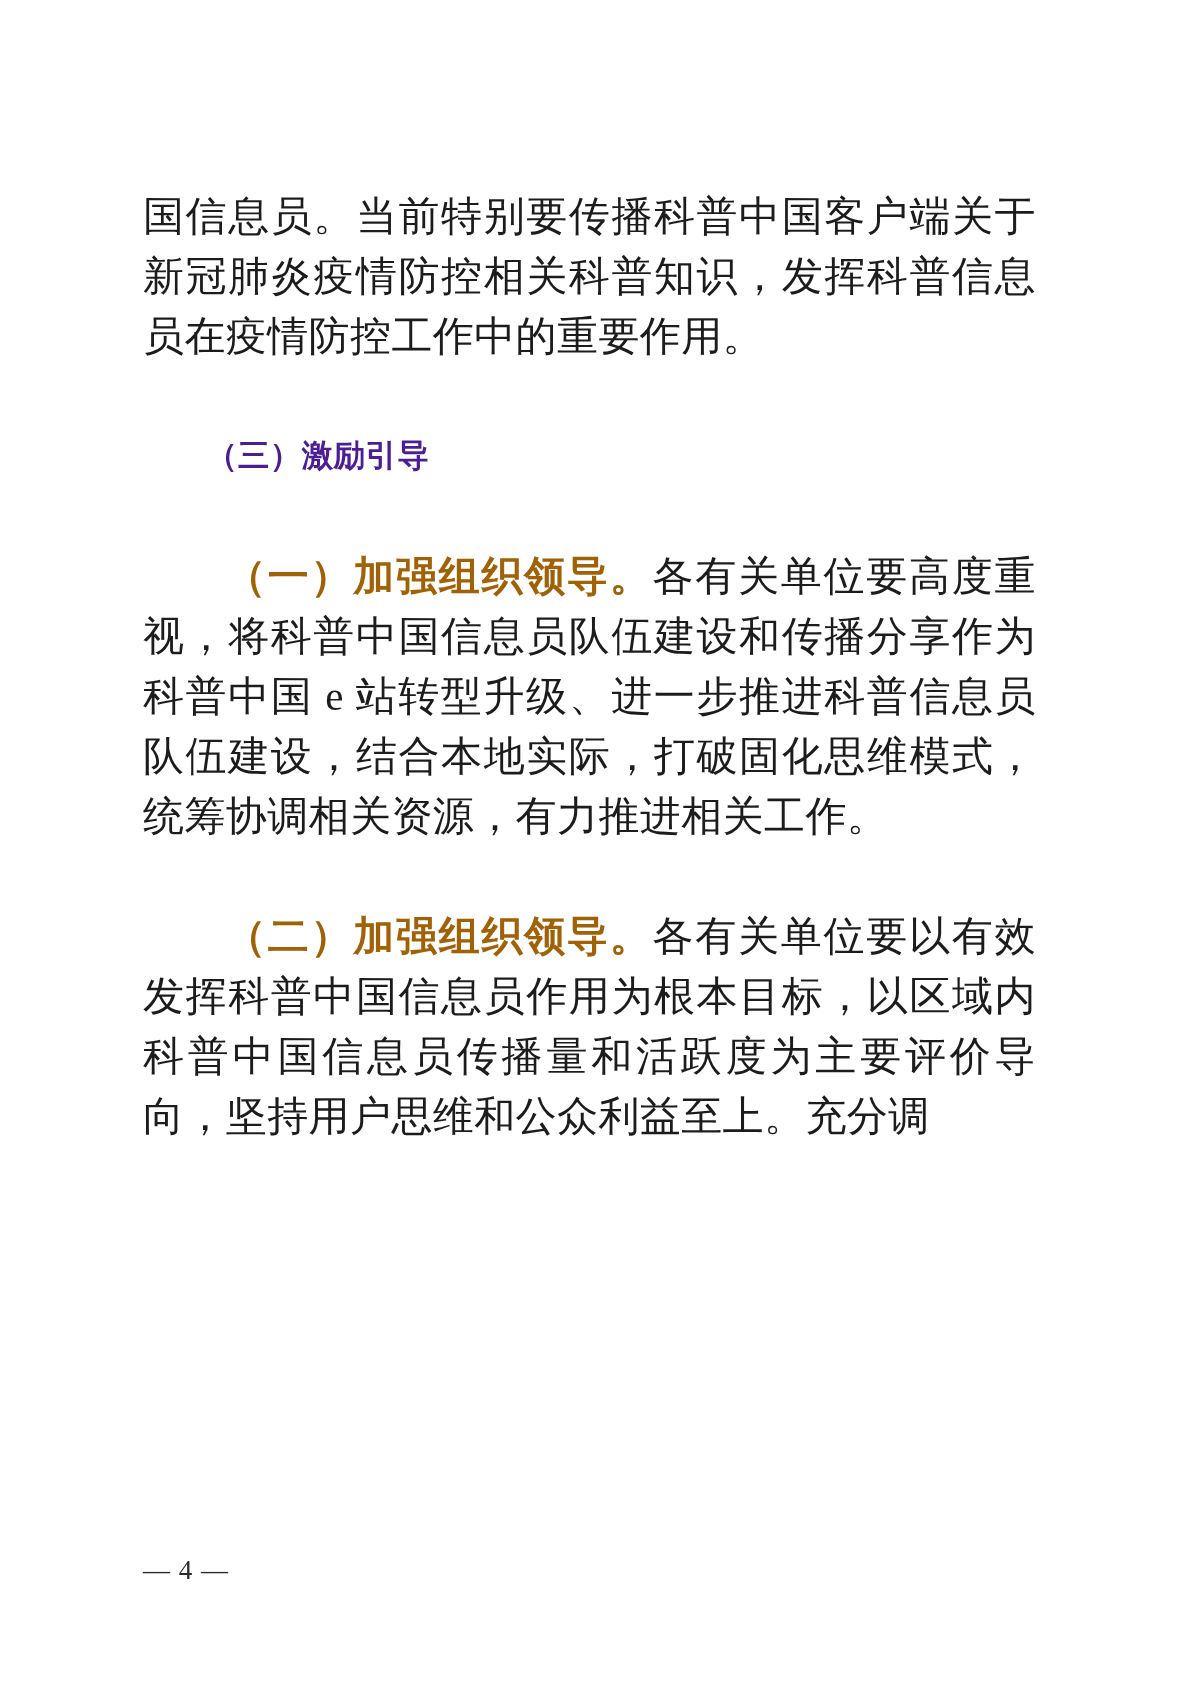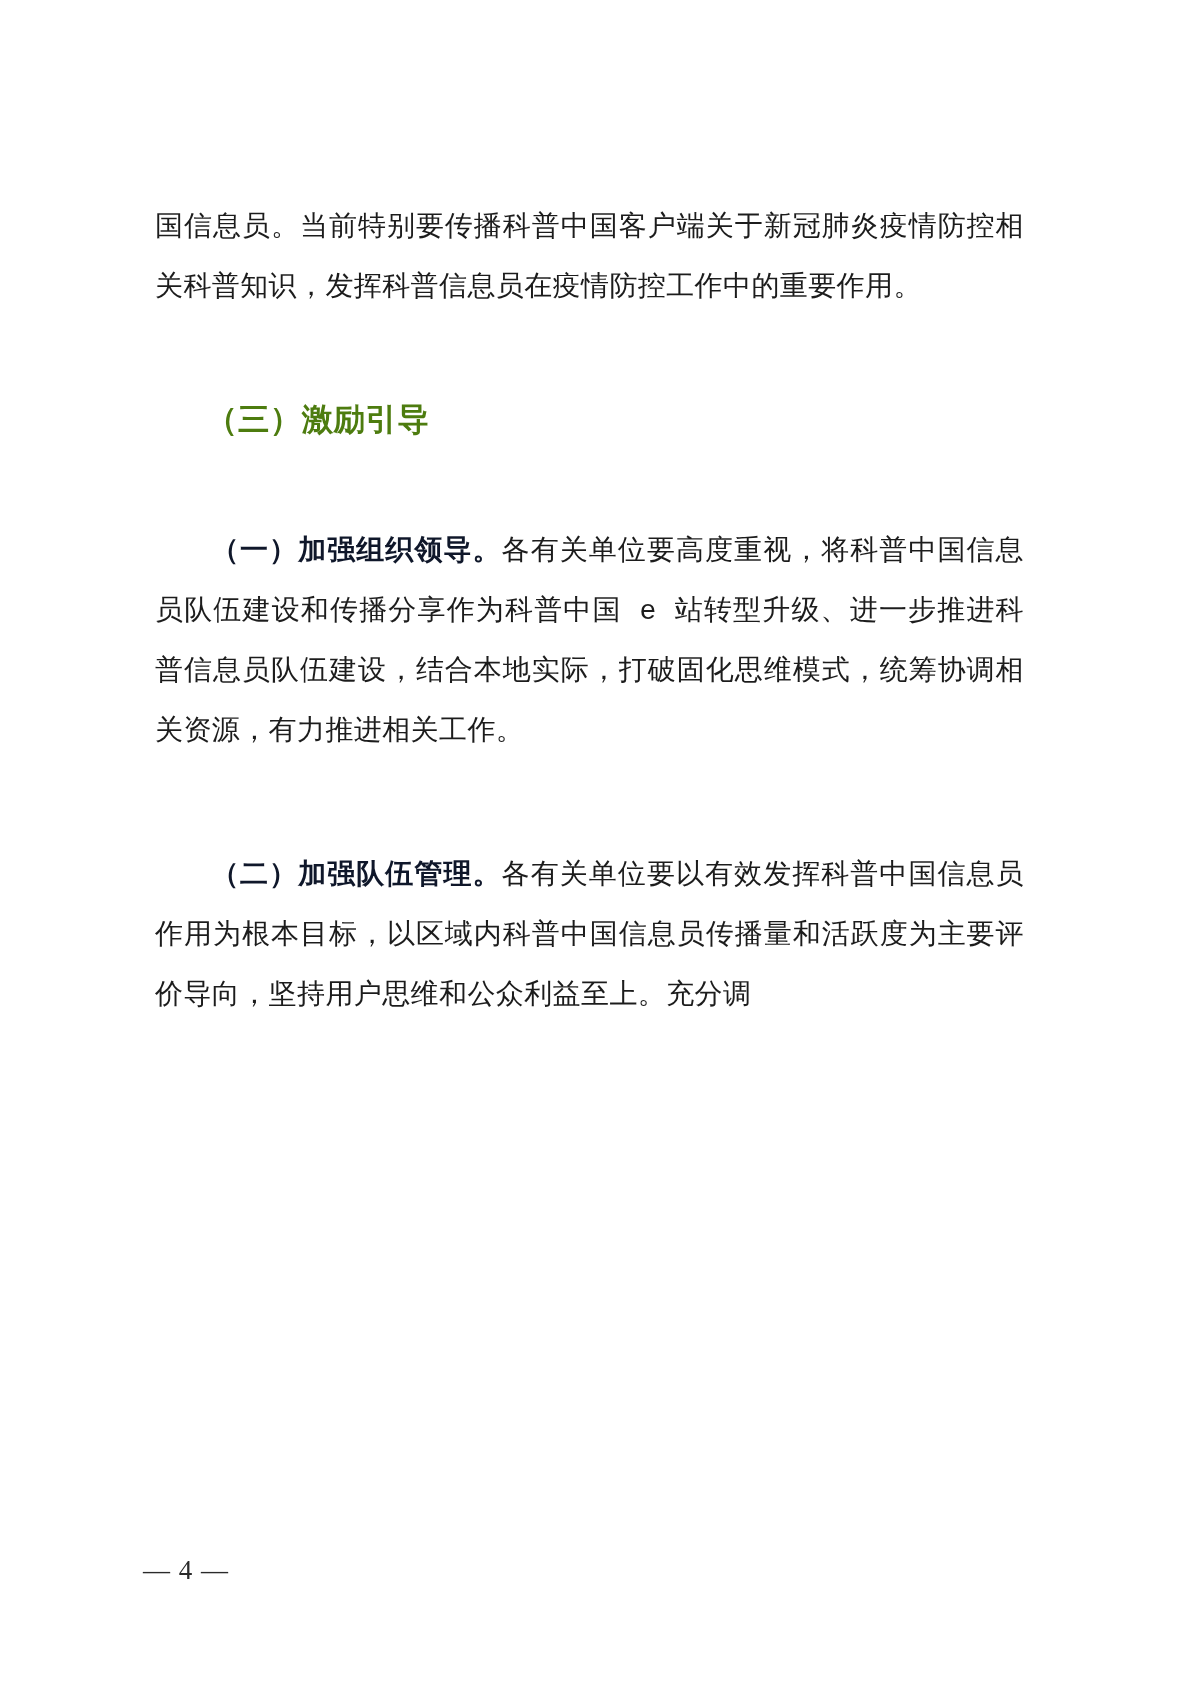--- a/index.html
+++ b/index.html
@@ -27,51 +27,50 @@
 
   .content {
     position: absolute;
     left: 143px;
     top: 186px;
     width: 893px;
   }
 
   
   .para {
-    font-size: 28px;
+    font-size: 41px;
     line-height: 60px;
     text-align: justify;
     text-justify: inter-character;
     text-indent: 2em;
-    margin: 12px;
+    margin: 0;
     letter-spacing: 0.4px;
     word-break: break-all;
     color: #1c1c1c;
-    font-family: Liberation Mono, monospace;
   }
   .para.no-indent {
     text-indent: 0;
   }
 
   
   .heading {
     font-size: 31.5px;
     line-height: 60px;
     font-weight: bold;
     text-indent: 2em;
     margin: 0;
     letter-spacing: 0.4px;
-    color: #4d7c0f;
+    color: #4c1d95;
     font-family: Liberation Serif, serif;
   }
 
   
   .runin {
     font-weight: bold;
-    color: #0f172a;
+    color: #a16207;
   }
 
   .spacer-line {
     height: 60px;
   }
 
   .footer {
     position: absolute;
     left: 143px;
     top: 1552px;
@@ -97,19 +96,19 @@
     <p class="heading">（三）激励引导</p>
 
 
     <div class="spacer-line"></div>
 
 
     <p class="para"><span class="runin">（一）加强组织领导。</span><span>各有关单位要高度重视，将科普中国信息员队伍建设和传播分享作为科普中国 e 站转型升级、进一步推进科普信息员队伍建设，结合本地实际，打破固化思维模式，统筹协调相关资源，有力推进相关工作。</span></p>
 
     <div class="spacer-line"></div>
 
-    <p class="para"><span class="runin">（二）加强队伍管理。</span><span>各有关单位要以有效发挥科普中国信息员作用为根本目标，以区域内科普中国信息员传播量和活跃度为主要评价导向，坚持用户思维和公众利益至上。充分调</span></p>
+    <p class="para"><span class="runin">（二）加强组织领导。</span><span>各有关单位要以有效发挥科普中国信息员作用为根本目标，以区域内科普中国信息员传播量和活跃度为主要评价导向，坚持用户思维和公众利益至上。充分调</span></p>
 
   </div>
 
   <div class="footer">— 4 —</div>
 
 </div>
 
 </body></html>

